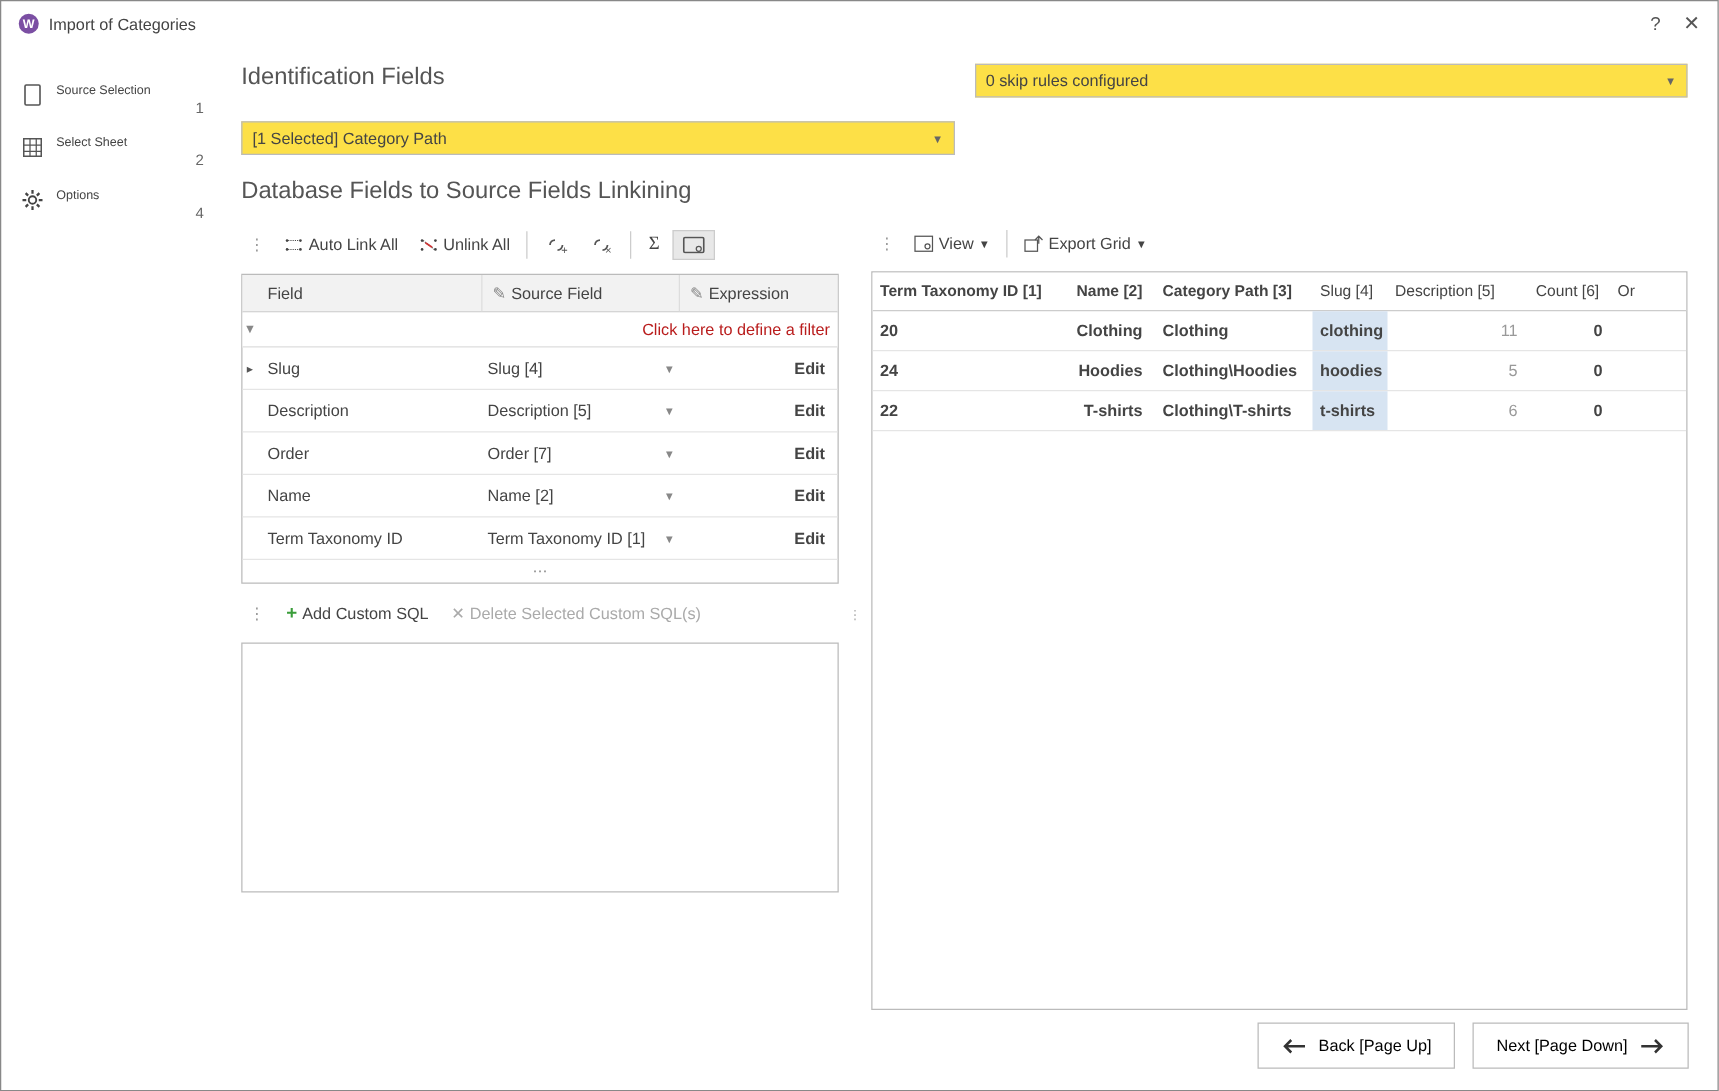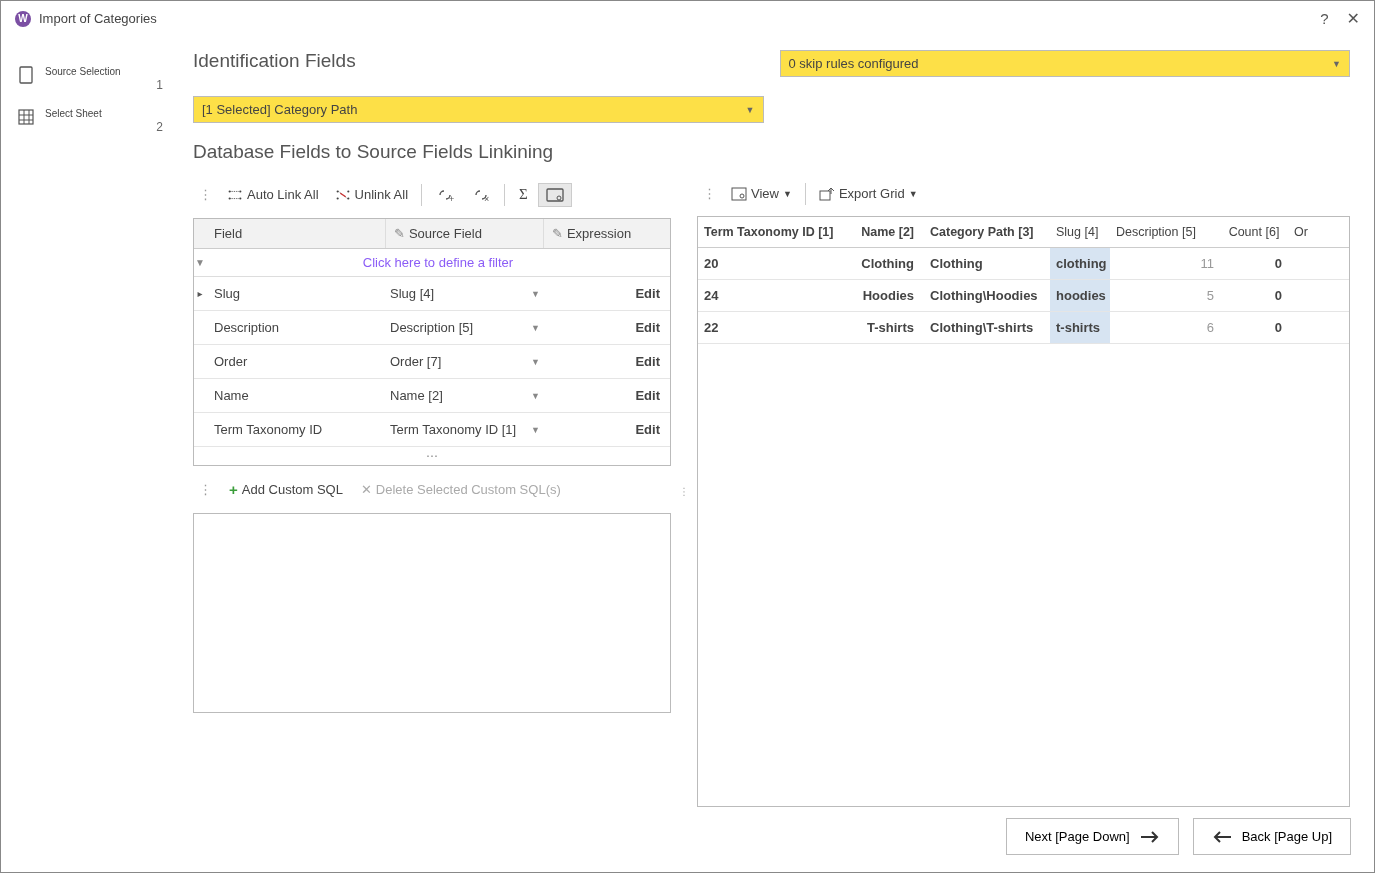--- a/index.html
+++ b/index.html
@@ -31,21 +31,21 @@
 .tool-btn { display: inline-flex; align-items: center; gap: 4px; padding: 4px 6px; cursor: pointer; border: 1px solid transparent; }
 .tool-sep { width: 1px; height: 22px; background: #ccc; margin: 0 4px; }
 .tool-iconbtn { padding: 4px 7px; cursor: pointer; border: 1px solid transparent; display: inline-flex; }
 .tool-iconbtn.active { background: #e8e8e8; border: 1px solid #ccc; }
 .grid { border: 1px solid #bbb; background: #fff; }
 .grid-header { display: flex; background: #f2f2f2; border-bottom: 1px solid #ccc; }
 .grid-header .cell-indent { width: 12px; }
 .grid-header .cell { padding: 7px 8px; font-size: 13px; border-right: 1px solid #ddd; }
 .filter-row { display: flex; align-items: center; border-bottom: 1px solid #ddd; background: #fff; }
 .filter-row .filter-icon { width: 12px; text-align: center; color: #888; font-size: 10px; padding: 6px 0; }
-.filter-row .filter-text { flex: 1; text-align: center; color: #8b5cf6; padding: 6px; font-size: 13px; }
+.filter-row .filter-text { flex: 1; text-align: right; color: #b91c1c; padding: 6px; font-size: 13px; }
 .link-row { display: flex; align-items: center; border-bottom: 1px solid #e5e5e5; }
 .link-row .arrow { width: 12px; text-align: center; font-size: 10px; color: #555; }
 .link-row .c1 { width: 180px; padding: 9px 8px; }
 .link-row .c2 { width: 158px; padding: 9px 4px; display: flex; justify-content: space-between; align-items: center; }
 .link-row .c2 .caret { font-size: 9px; color: #888; cursor: pointer; }
 .link-row .c3 { flex: 1; padding: 9px 10px; text-align: right; font-weight: 600; cursor: pointer; }
 .dots-row { text-align: center; color: #888; font-size: 12px; padding: 2px; }
 .custom-toolbar { display: flex; align-items: center; gap: 4px; padding: 10px 0; }
 .plus { color: #3a9d3a; font-weight: bold; font-size: 15px; }
 .xicon { color: #aaa; font-size: 13px; }
@@ -96,20 +96,39 @@
             <rect x="1" y="1" width="14" height="14" fill="none" stroke="#555" stroke-width="1.2"></rect>
             <line x1="1" y1="6" x2="15" y2="6" stroke="#555"></line>
             <line x1="1" y1="11" x2="15" y2="11" stroke="#555"></line>
             <line x1="6" y1="1" x2="6" y2="15" stroke="#555"></line>
             <line x1="11" y1="1" x2="11" y2="15" stroke="#555"></line>
           </svg>
         </span>
       <span class="step-label">Select Sheet</span>
       <span class="step-num">2</span>
     </div>
+    <div class="step">
+      <span class="step-icon">
+          <svg width="18" height="18" viewBox="0 0 18 18">
+            <circle cx="9" cy="9" r="3" fill="none" stroke="#444" stroke-width="1.5"></circle>
+            <g stroke="#444" stroke-width="1.8">
+              <line x1="9" y1="1" x2="9" y2="4"></line>
+              <line x1="9" y1="14" x2="9" y2="17"></line>
+              <line x1="1" y1="9" x2="4" y2="9"></line>
+              <line x1="14" y1="9" x2="17" y2="9"></line>
+              <line x1="3.5" y1="3.5" x2="5.5" y2="5.5"></line>
+              <line x1="12.5" y1="12.5" x2="14.5" y2="14.5"></line>
+              <line x1="3.5" y1="14.5" x2="5.5" y2="12.5"></line>
+              <line x1="12.5" y1="5.5" x2="14.5" y2="3.5"></line>
+            </g>
+          </svg>
+        </span>
+      <span class="step-label">Options</span>
+      <span class="step-num">4</span>
+    </div>
   </div>
 
   <div class="content">
     <div class="toprow">
       <div class="topcol">
         <div class="section-title">Identification Fields</div>
         <div class="dropdown">
           <span>[1 Selected] Category Path</span>
           <span class="caret">▼</span>
         </div>
@@ -315,24 +334,24 @@
               </div>
             </div>
         </div>
       </div>
     </div>
   </div>
 </div>
 
 <div class="bottombar">
   <button class="nav-btn">
+    <svg width="20" height="14" viewBox="0 0 20 14">
+        <path d="M19 7 L3 7 M8 2 L3 7 L8 12" fill="none" stroke="#333" stroke-width="2"></path>
+      </svg>
+    <span>Back [Page Up]</span>
+  </button>
+  <button class="nav-btn">
     <span>Next [Page Down]</span>
     <svg width="20" height="14" viewBox="0 0 20 14">
         <path d="M1 7 L17 7 M12 2 L17 7 L12 12" fill="none" stroke="#333" stroke-width="2"></path>
       </svg>
   </button>
-  <button class="nav-btn">
-    <svg width="20" height="14" viewBox="0 0 20 14">
-        <path d="M19 7 L3 7 M8 2 L3 7 L8 12" fill="none" stroke="#333" stroke-width="2"></path>
-      </svg>
-    <span>Back [Page Up]</span>
-  </button>
 </div>
 
 </body></html>

